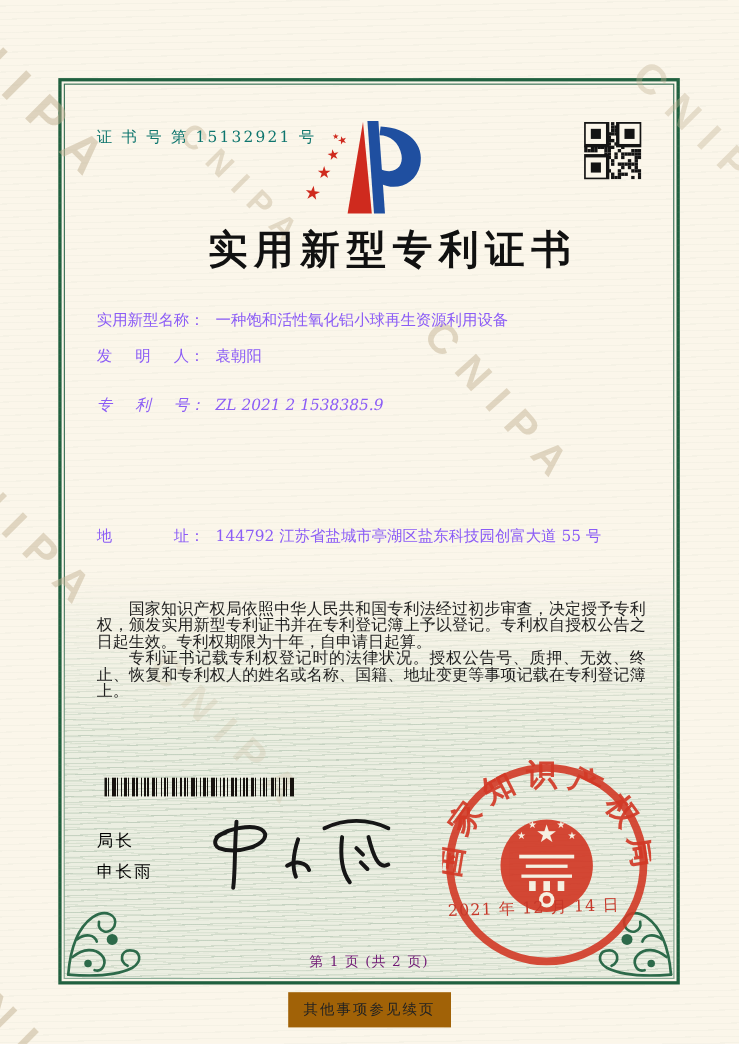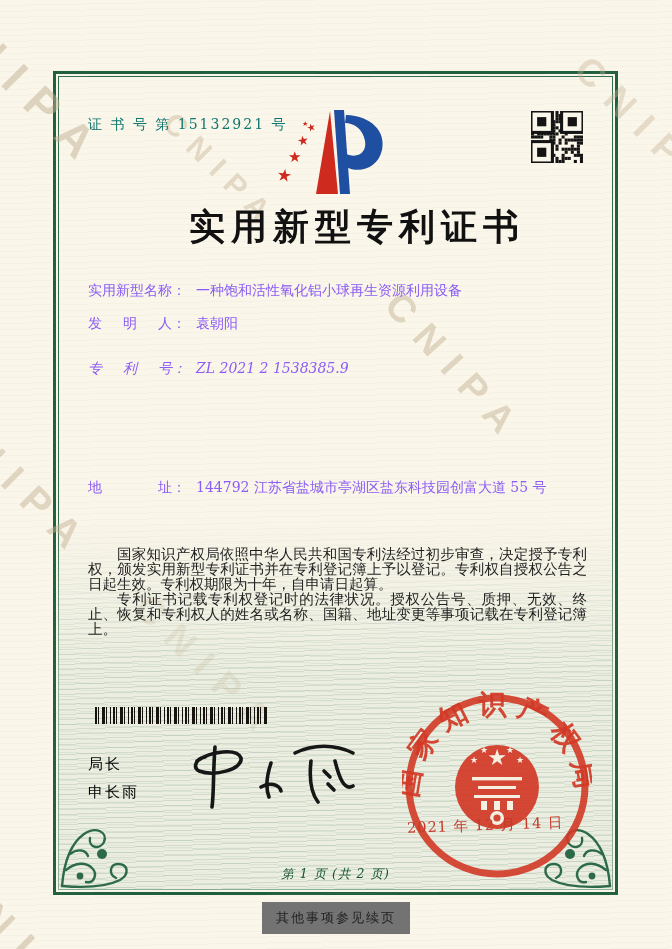--- a/index.html
+++ b/index.html
@@ -50,23 +50,23 @@
       transparent 4px 7px,#17130f 7px 10px,transparent 10px 11px,#17130f 11px 12px,
       transparent 12px 15px,#17130f 15px 16px,transparent 16px 18px);}
 
   .director{left:88px;font-size:15px;color:#000000;letter-spacing:2px;
             font-family:"Liberation Sans","DejaVu Sans",sans-serif;}
 
   .seal-wrap{left:402px;top:691px;width:190px;height:190px;z-index:3;}
   .seal-date{left:407px;top:816px;font-size:14.5px;color:#c6382a;letter-spacing:1px;
              transform:rotate(-2deg);z-index:4;}
 
-  .pagenum{left:53px;top:866px;width:565px;text-align:center;font-size:12.5px;color:#14532d;
-           letter-spacing:1px;font-style:italic;}
-  .tab{left:262px;top:902px;background:#737373;padding:7px 14px;font-size:13px;color:#222;
+  .pagenum{left:53px;top:866px;width:565px;text-align:center;font-size:12.5px;color:#701a75;
+           letter-spacing:1px;}
+  .tab{left:262px;top:902px;background:#a16207;padding:7px 14px;font-size:13px;color:#222;
        letter-spacing:2px;z-index:2;}
 
   .corner{position:absolute;z-index:1;}
   svg{display:block;}
 </style>
 </head>
 <body>
 
 <div class="page">
 

